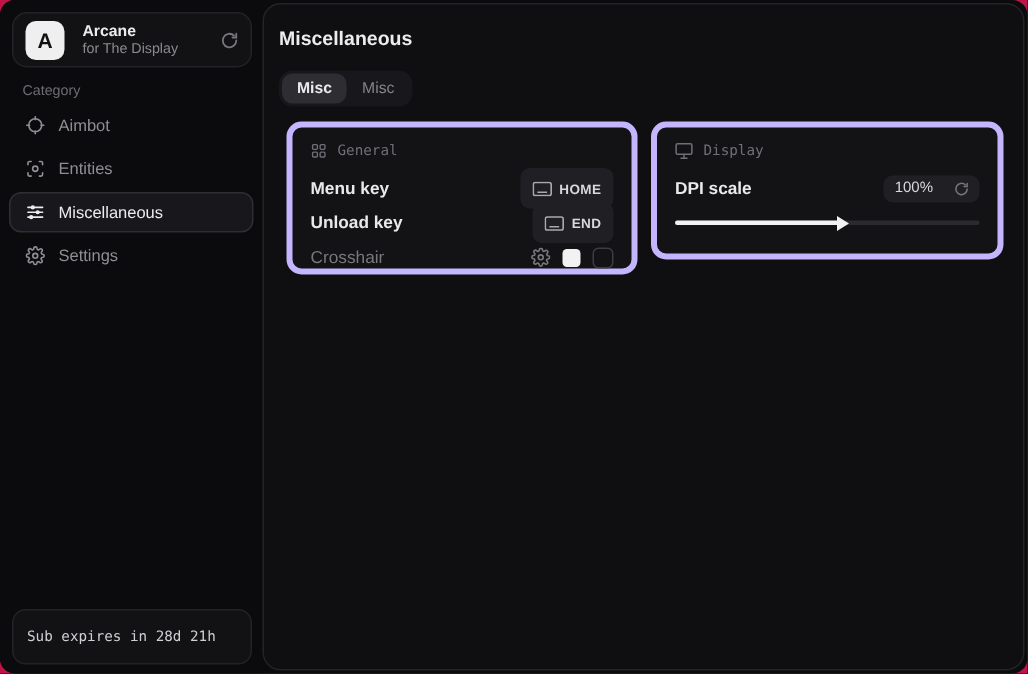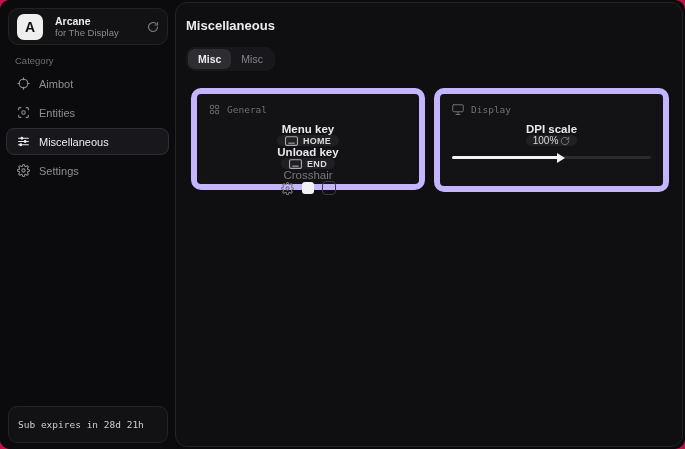--- a/index.html
+++ b/index.html
@@ -36,40 +36,40 @@
   
   .main { position:absolute; left:175px; top:2px; width:508px; height:445px;
     background:#0f0f12; border:1px solid #242428; border-radius:12px; }
   .page-title { position:absolute; left:10px; top:15px; color:#ececec; font-size:13px; font-weight:bold; }
   .tabs { position:absolute; left:10px; top:44px; height:24px; background:#18181c;
     border-radius:9px; display:flex; align-items:center; padding:2px; }
   .tab { height:20px; padding:0 10px; display:flex; align-items:center; border-radius:7px;
     font-size:10.5px; color:#84848a; cursor:default; }
   .tab.active { background:#2d2d32; color:#ececec; font-weight:bold; }
 
-  .card { position:absolute; background:#131316; border:6px solid #c4b5fd; border-radius:10px; padding:10px 12px;margin-top:7px; }
+  .card { position:absolute; background:#131316; border:4px solid #c4b5fd; border-radius:10px; padding:10px 12px; }
   .card-general { left:15px; top:78px; width:234px; height:102px; }
-  .card-display { left:258px; top:78px; width:235px; height:104px; }
+  .card-display { left:258px; top:78px; width:235px; height:92px; }
   .card-head { display:flex; align-items:center; color:#6f6f75; margin-bottom:8px;
     font-family:"DejaVu Sans Mono","Liberation Mono",monospace; font-size:9.5px; }
   .card-head .cicon { margin-right:7px; display:flex; }
-  .crow { display:flex; align-items:center; justify-content:space-between; height:23px;flex-direction:column; }
+  .crow { display:flex; align-items:center; justify-content:space-between; height:23px; }
   .crow-label { color:#e9e9ec; font-size:11.5px; font-weight:bold; }
   .crow-label.muted { color:#77777d; font-weight:normal; }
 
   .keybind { background:#1f1f24; border-radius:6px; height:27px; padding:0 8px;
     display:flex; align-items:center; color:#d9d9dd; font-size:9px; font-weight:bold; letter-spacing:.3px; }
   .keybind .kicon { margin-right:5px; display:flex; color:#a9a9af; }
 
   .cross-controls { display:flex; align-items:center; gap:8px; }
   .swatch { width:12px; height:12px; border-radius:3px; background:#f2f2f2; }
   .checkbox { width:14px; height:14px; border-radius:4px; border:1.5px solid #3c3c42; background:transparent; }
 
   .dpi-control { background:#1f1f24; border-radius:6px; height:18px; padding:0 7px;
-    display:flex; align-items:center; gap:2px; color:#d9d9dd; font-size:10px; }
+    display:flex; align-items:center; gap:14px; color:#d9d9dd; font-size:10px; }
   .fps-value { font-size:11px; }
   .fps-value .num { color:#d6d6da; font-weight:bold; }
   .fps-value .unit { color:#77777d; font-weight:bold; }
 
   .slider { position:relative; margin-top:6px; height:10px; }
   .slider-track { position:absolute; left:0; right:0; top:4px; height:3px; border-radius:2px; background:#2a2a2f; }
   .slider-fill { position:absolute; left:0; top:4px; height:3px; border-radius:2px; background:#f2f2f2; }
   .slider-thumb { position:absolute; right:-4px; top:-3.5px; width:0; height:0;
     border-top:5px solid transparent; border-bottom:5px solid transparent; border-left:8px solid #f2f2f2; }
 

